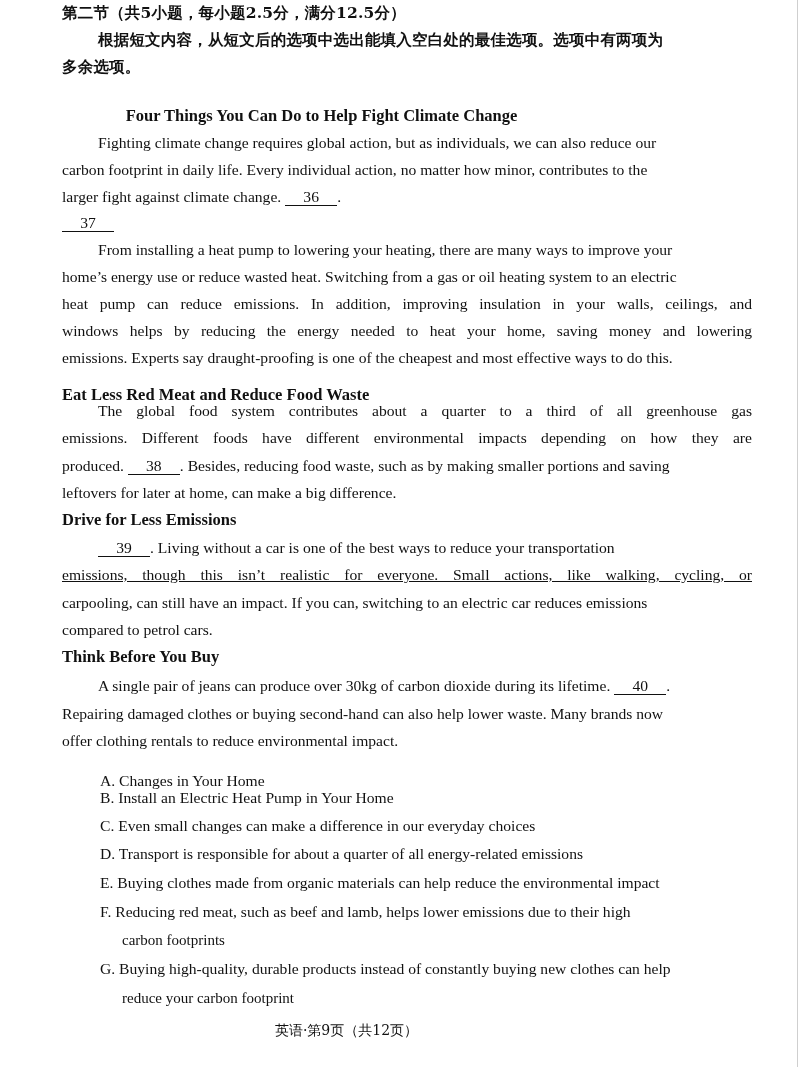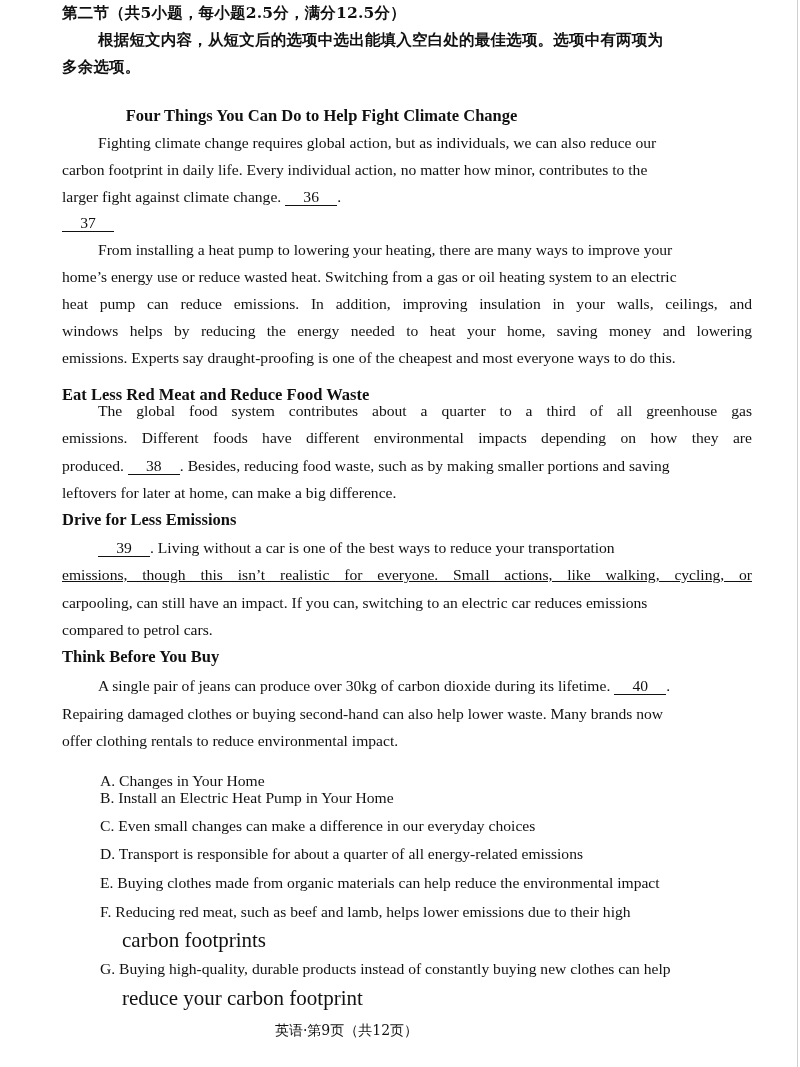--- a/index.html
+++ b/index.html
@@ -11,21 +11,21 @@
   .just-i { width:654px; text-align:justify; text-align-last:justify; white-space:normal; }
   .ind { left:98px; }
   .cn { font-family:"DejaVu Serif","Liberation Serif",serif; font-size:15.5px; letter-spacing:0.2px;font-weight:bold; }
   .cn-b { font-weight:bold; }
   .title { position:absolute; top:106px; left:0; width:643px; text-align:center;
            font-weight:bold; font-size:16.5px; line-height:20px; }
   .h { font-weight:bold; font-size:16.5px; }
   .blank { display:inline-block; border-bottom:1px solid #111; text-align:center;
            min-width:52px; line-height:17px; }
   .opt { position:absolute; left:100px; font-size:15.6px; line-height:20px; white-space:nowrap; }
-  .opt-cont { position:absolute; left:122px; font-size:21px; line-height:20px; white-space:nowrap; }
+  .opt-cont { position:absolute; left:122px; font-size:15px; line-height:20px; white-space:nowrap; }
   .footer { position:absolute; top:1022px; left:0; width:693px; text-align:center;
             font-family:"DejaVu Serif","Liberation Serif",serif; font-size:14px; }
 </style>
 </head>
 <body>
 
 <div class="edge"></div>
 
 <div class="line cn cn-b" style="top:3px;">第二节（共5小题，每小题2.5分，满分12.5分）</div>
 <div class="line cn ind" style="top:30px;">根据短文内容，从短文后的选项中选出能填入空白处的最佳选项。选项中有两项为</div>
@@ -40,21 +40,21 @@
   <span class="blank">36</span><span>.</span>
 </div>
 <div class="line" style="top:213px;">
   <span class="blank">37</span>
 </div>
 
 <div class="line ind" style="top:240px;">From installing a heat pump to lowering your heating, there are many ways to improve your</div>
 <div class="line" style="top:267px;">home’s energy use or reduce wasted heat. Switching from a gas or oil heating system to an electric</div>
 <div class="line just" style="top:294px;">heat pump can reduce emissions. In addition, improving insulation in your walls, ceilings, and</div>
 <div class="line just" style="top:321px;">windows helps by reducing the energy needed to heat your home, saving money and lowering</div>
-<div class="line" style="top:348px;">emissions. Experts say draught-proofing is one of the cheapest and most everyone ways to do this.</div>
+<div class="line" style="top:348px;">emissions. Experts say draught-proofing is one of the cheapest and most effective ways to do this.</div>
 
 <div class="line h" style="top:385px;">Eat Less Red Meat and Reduce Food Waste</div>
 <div class="line ind just-i" style="top:401px;">The global food system contributes about a quarter to a third of all greenhouse gas</div>
 <div class="line just" style="top:428px;">emissions. Different foods have different environmental impacts depending on how they are</div>
 <div class="line" style="top:456px;">
   <span>produced.</span>
   <span class="blank">38</span><span>. Besides, reducing food waste, such as by making smaller portions and saving</span>
 </div>
 <div class="line" style="top:483px;">leftovers for later at home, can make a big difference.</div>
 

